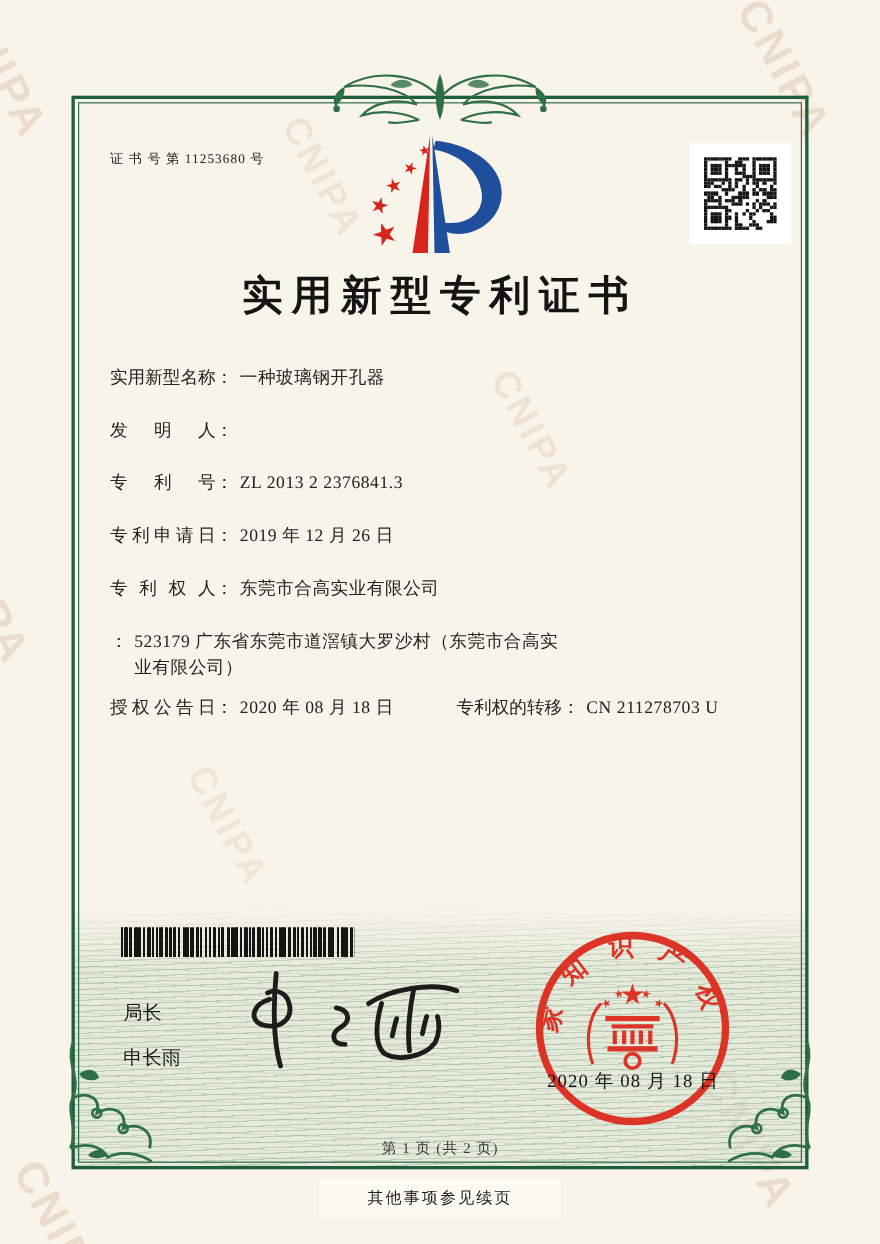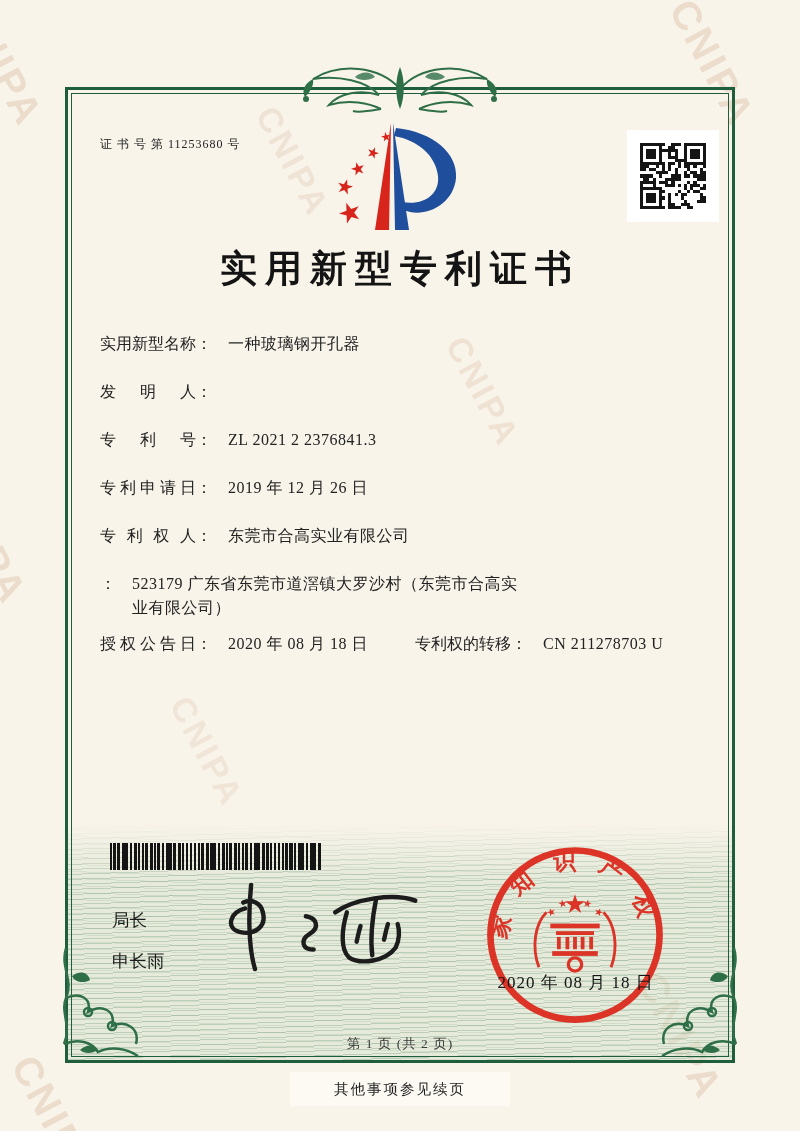--- a/index.html
+++ b/index.html
@@ -40,21 +40,21 @@
     grid-template-columns:repeat(21,1fr);grid-template-rows:repeat(21,1fr);background:#fff;}
   .qr-grid div{background:#151515;}
   .doc-title{left:0;top:244px;width:800px;text-align:center;font-size:37px;font-weight:bold;
     letter-spacing:8px;color:#141414;z-index:3;}
   
   .fields{left:100px;top:332px;width:600px;z-index:3;font-size:16px;}
   .frow{display:flex;line-height:24px;margin-bottom:24px;}
   .flabel{display:inline-block;width:96px;text-align:justify;text-align-last:justify;
     -moz-text-align-last:justify;flex:none;}
   .fcolon{flex:none;}
-  .fvalue{margin-left:16px;letter-spacing:0.5px;}
+  .fvalue{margin-left:6px;letter-spacing:0.5px;}
   .frow.addr{margin-bottom:12px;}
   .frow.addr .fvalue{max-width:400px;line-height:24px;}
   .grant-row{display:flex;line-height:24px;}
   .gleft{display:flex;width:315px;flex:none;}
   .gright{display:flex;}
   
   .paras{left:100px;top:660px;width:600px;z-index:3;font-size:15.5px;line-height:27px;color:#1f1f1f;}
   .paras p{margin:0 0 2px 0;text-indent:2em;}
   
   .barcode{left:110px;top:843px;width:212px;height:27px;z-index:4;
@@ -404,21 +404,21 @@
       <span class="fcolon">：</span>
     <span class="fvalue">一种玻璃钢开孔器</span>
   </div>
   <div class="frow">
     <span class="flabel">发明人</span>
       <span class="fcolon">：</span>
   </div>
   <div class="frow">
     <span class="flabel">专利号</span>
       <span class="fcolon">：</span>
-    <span class="fvalue">ZL 2021 2 2376841.3</span>
+    <span class="fvalue">ZL 2013 2 2376841.3</span>
   </div>
   <div class="frow">
     <span class="flabel">专利申请日</span>
       <span class="fcolon">：</span>
     <span class="fvalue">2019 年 12 月 26 日</span>
   </div>
   <div class="frow">
     <span class="flabel">专利权人</span>
       <span class="fcolon">：</span>
     <span class="fvalue">东莞市合高实业有限公司</span>

